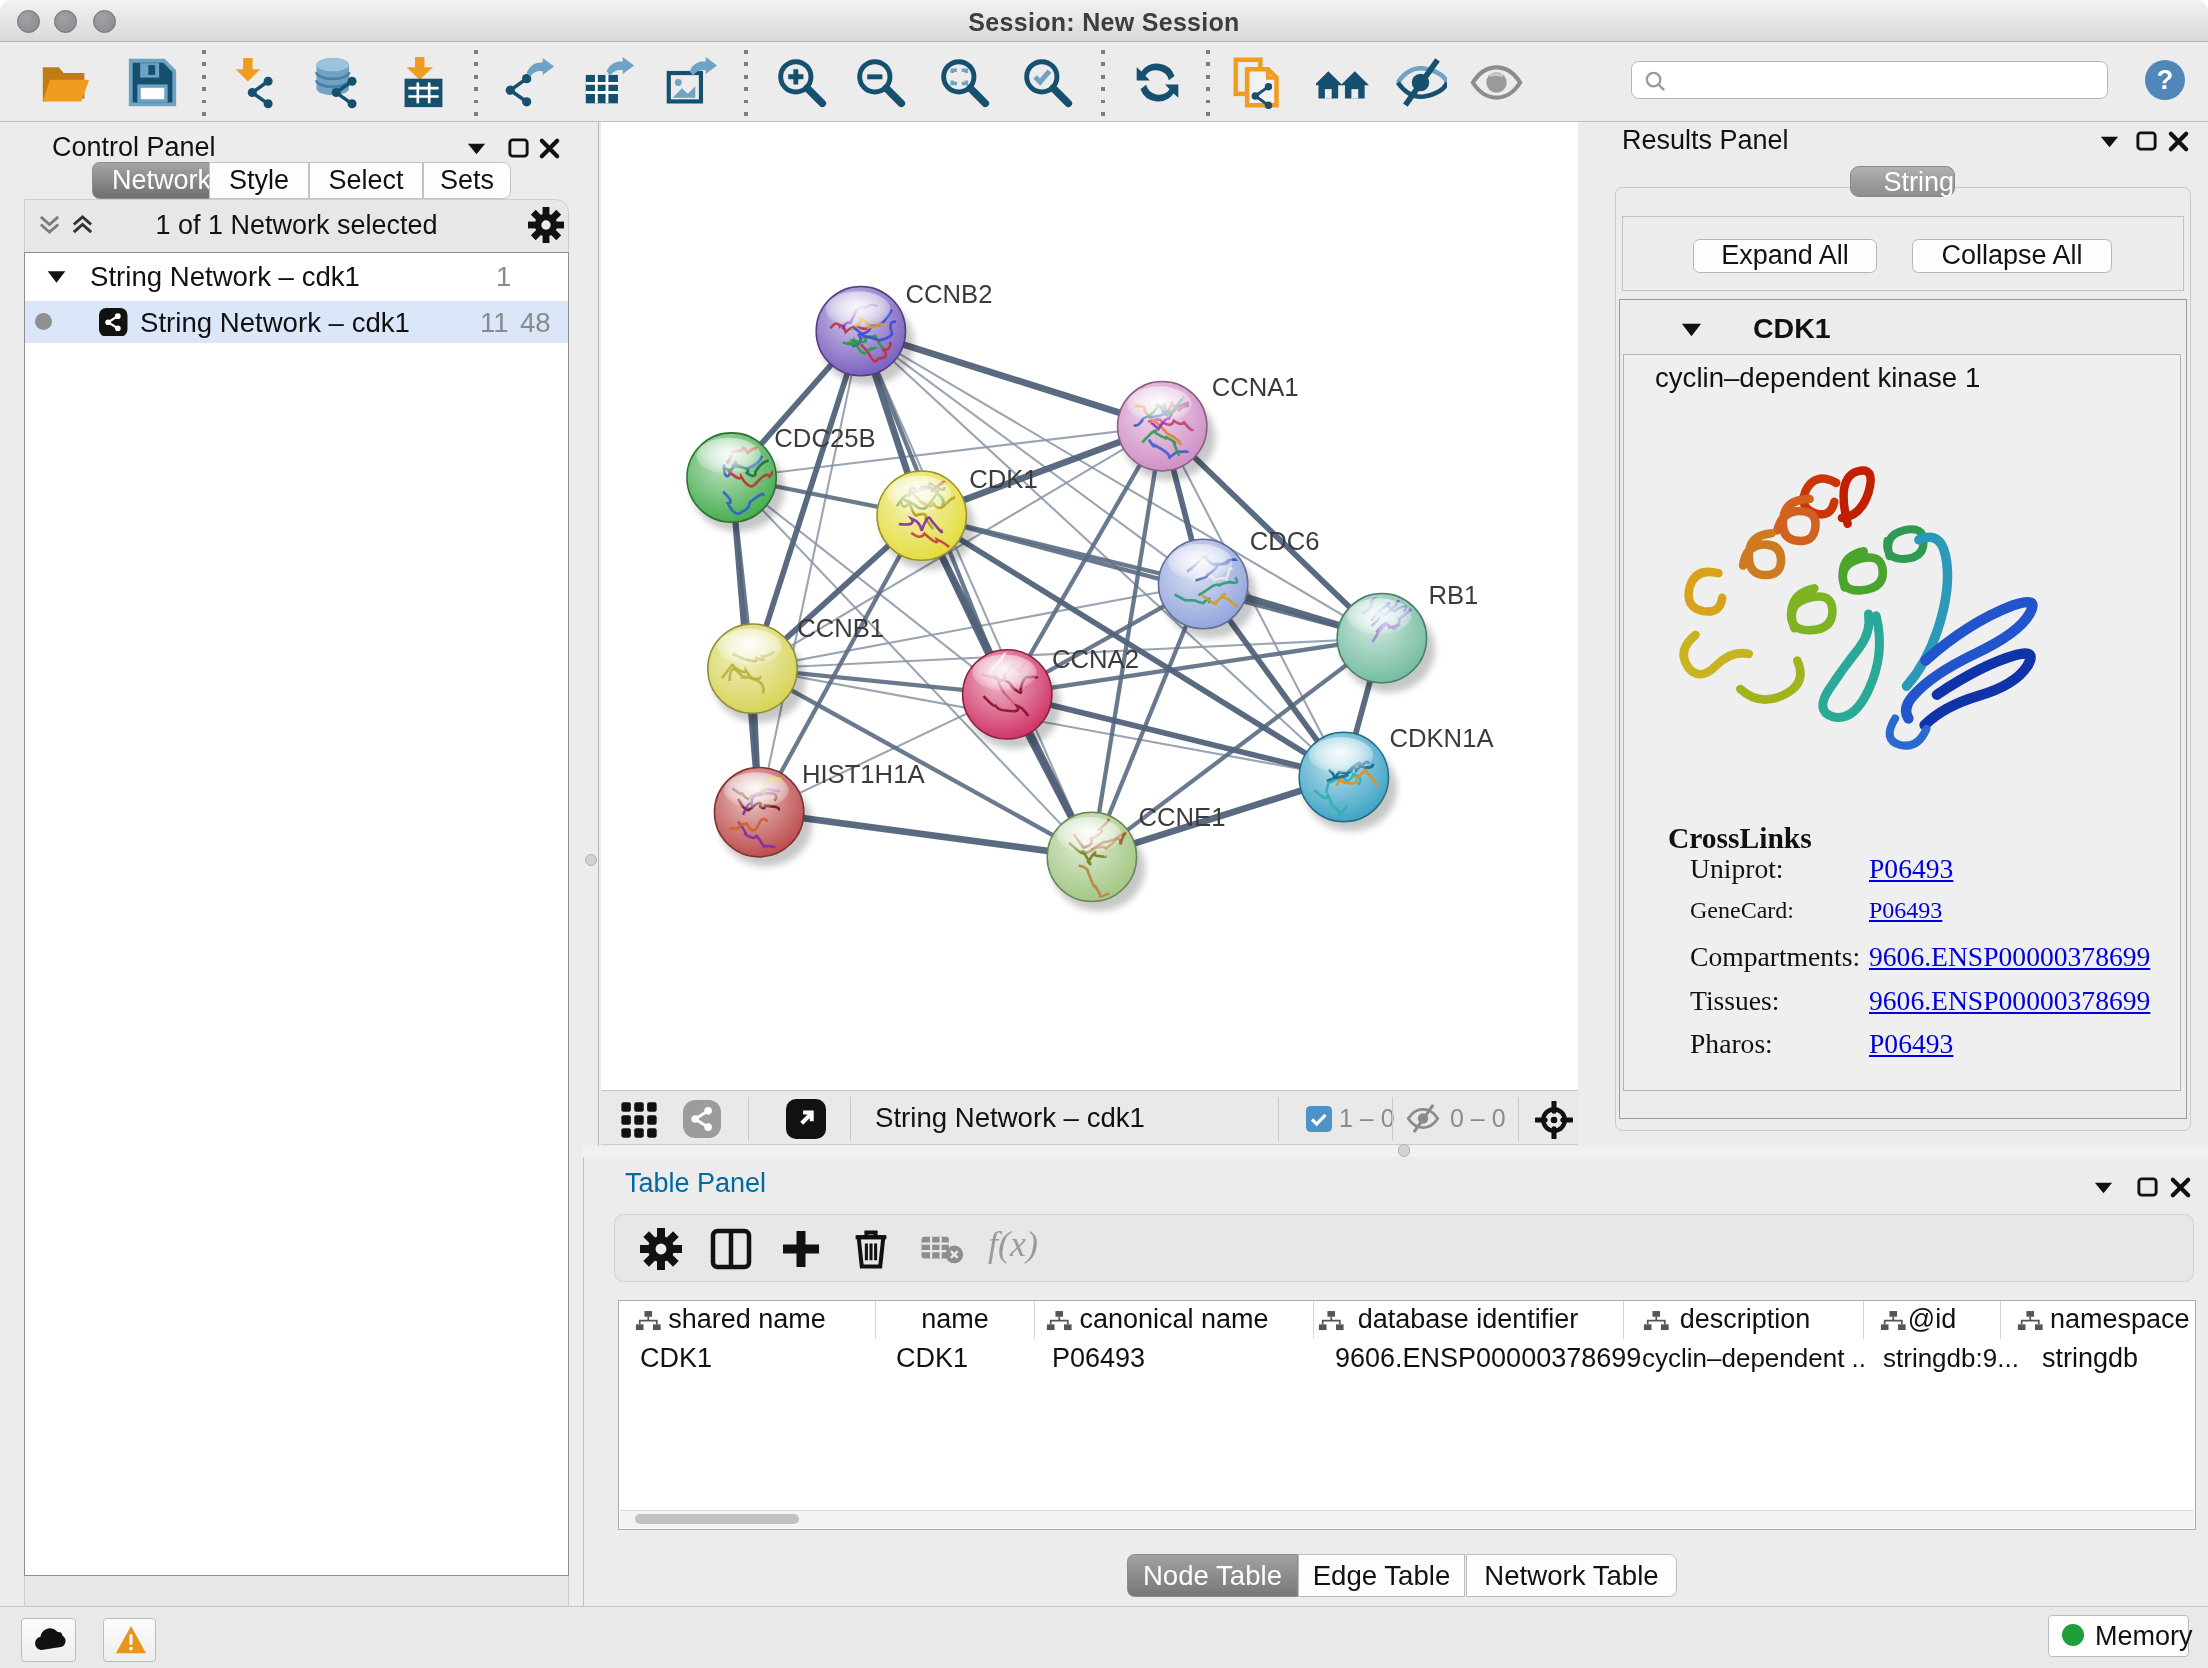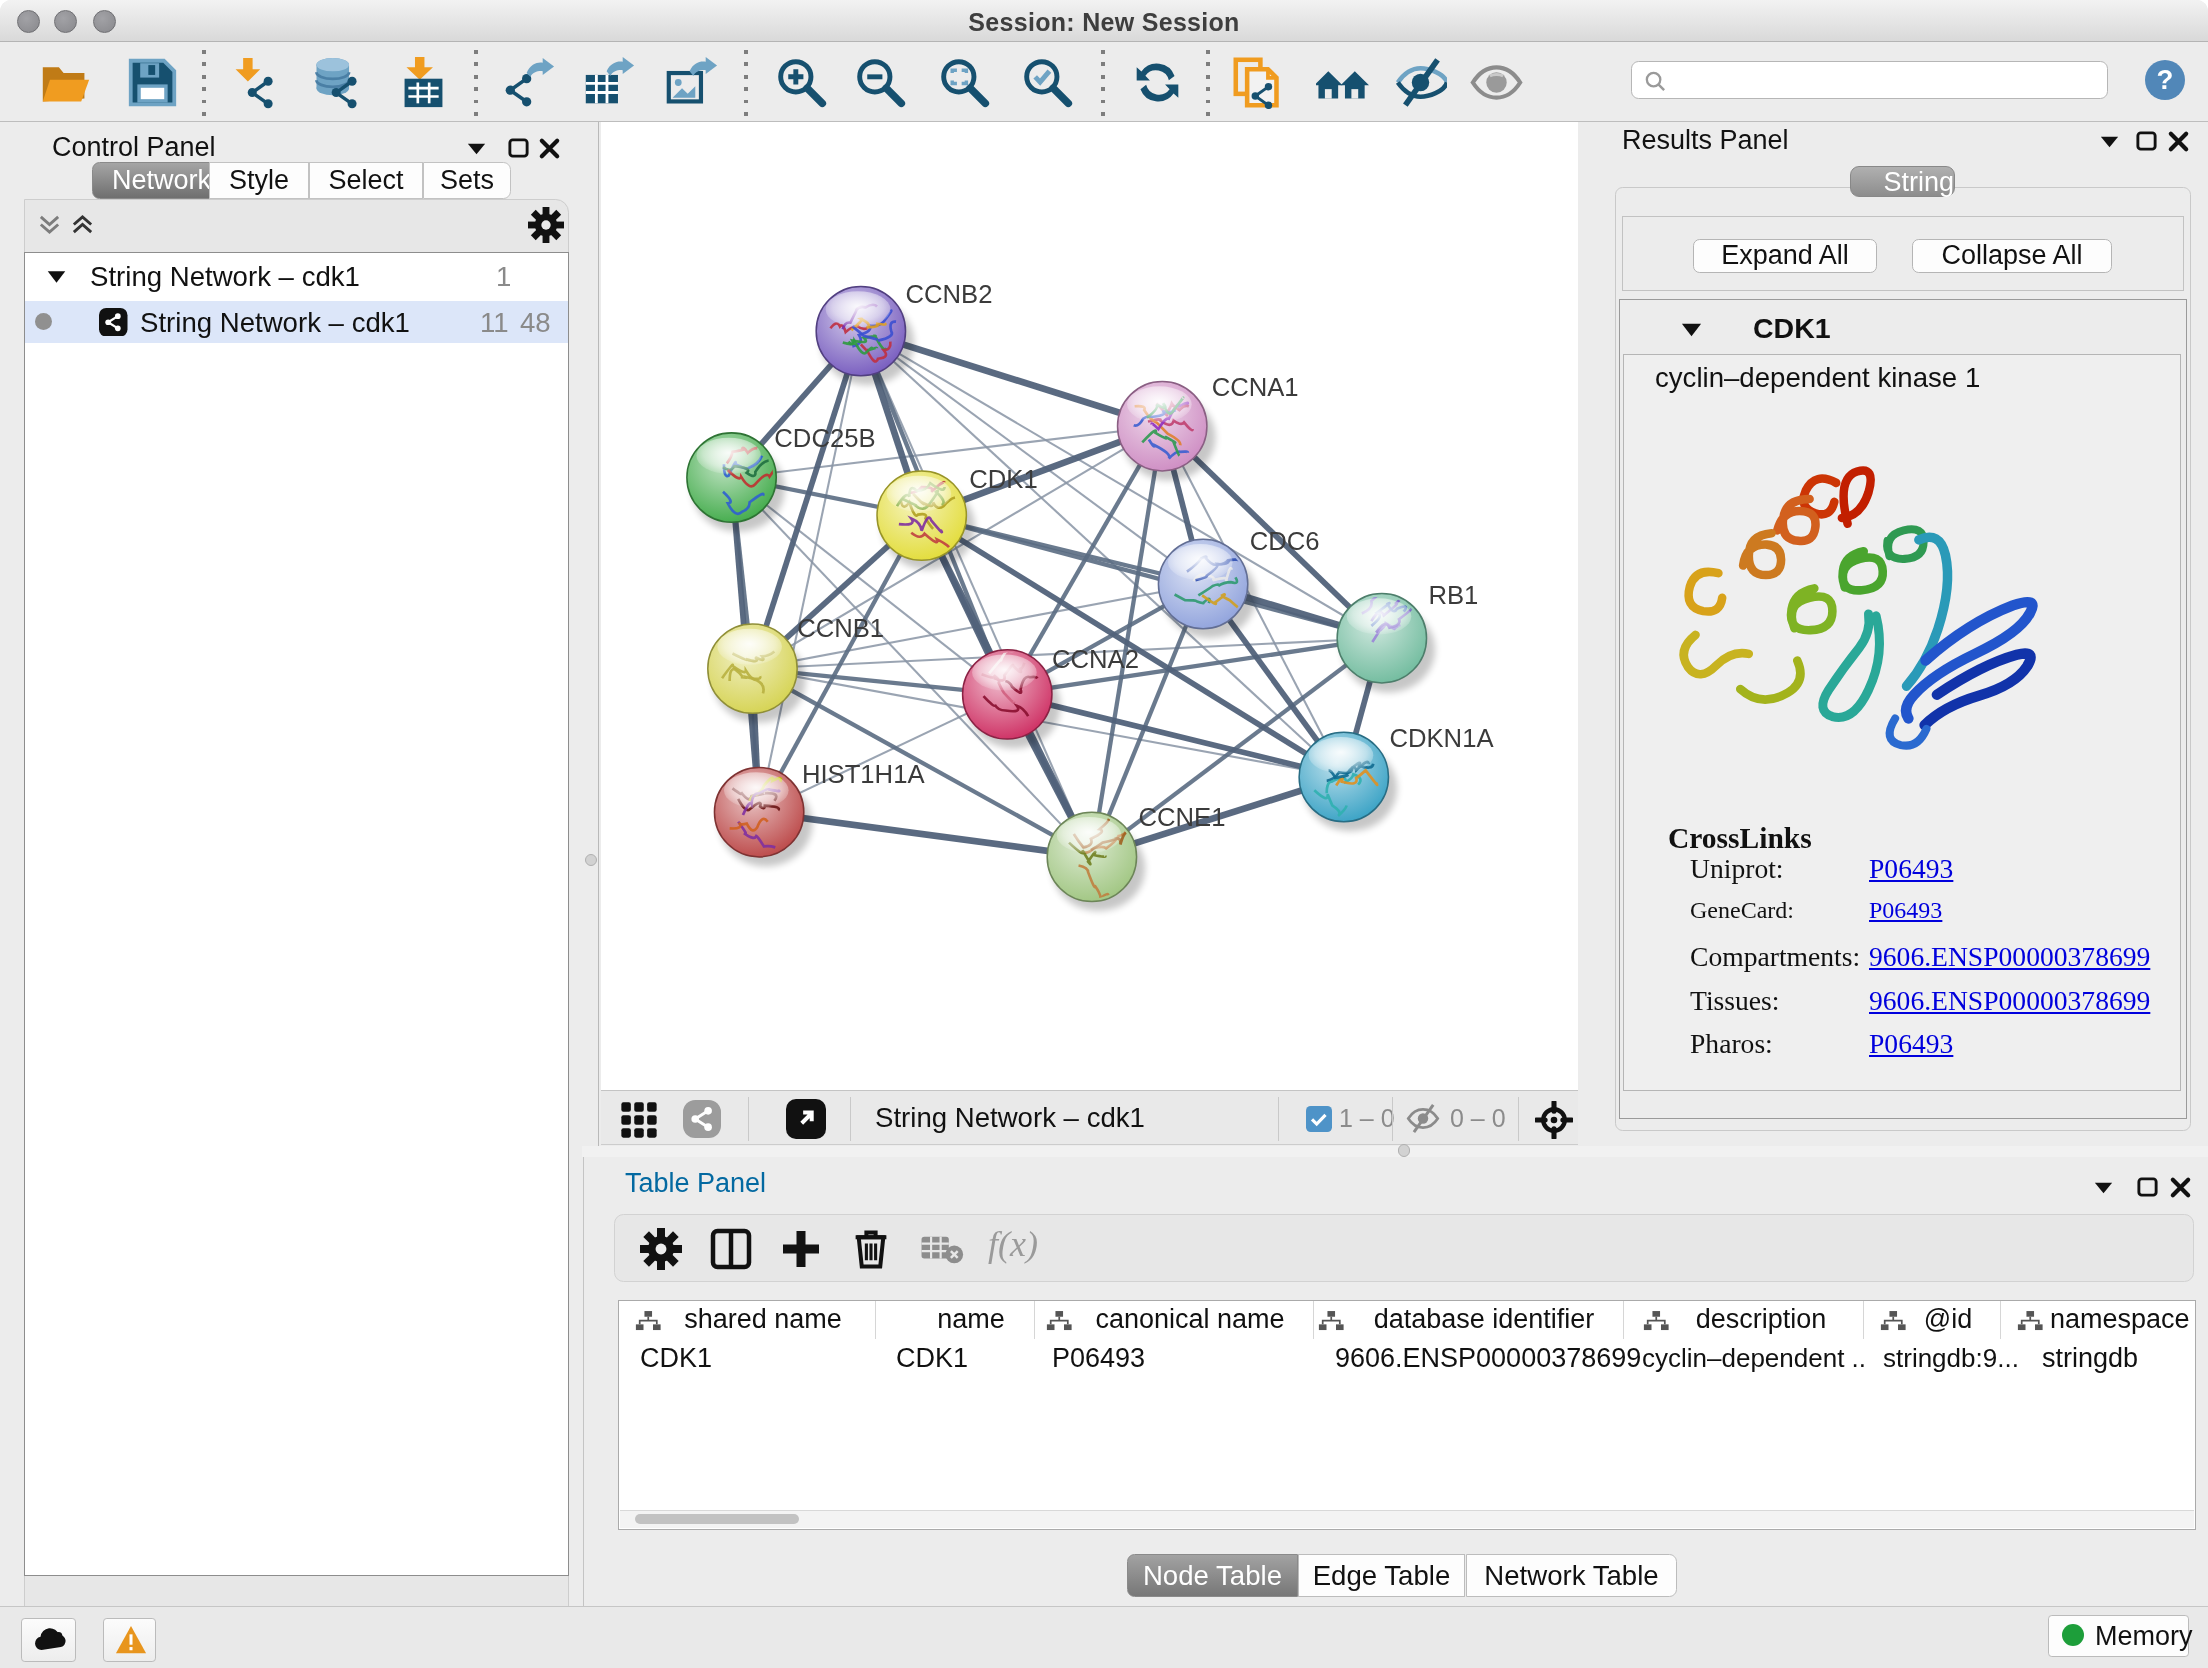--- a/index.html
+++ b/index.html
@@ -37,21 +37,21 @@
 
 #rpanel { position:absolute; left:1580px; top:122px; width:629px; height:1024px; background:#ececec; }
 .rbtn { position:absolute; height:34px; background:#fdfdfd; border:1.9px solid #b5b5b5; border-radius:6.7px; font-size:27px; text-align:center; color:#111; }
 .serif { font-family:"Liberation Serif",serif; }
 .rlink { color:#0000dd; text-decoration:underline; }
 
 
 #tpanel { position:absolute; left:583px; top:1157px; width:1625px; height:450px; background:#ececec; border-left:1.9px solid #c4c4c4; }
 #ttool { position:absolute; left:30px; top:57px; width:1580px; height:68px; background:#e7e7e7; border:1.9px solid #d2d2d2; border-radius:9.5px; }
 #ttable { position:absolute; left:34px; top:143px; width:1578px; height:230px; background:#fff; border:1.9px solid #aaa; }
-.th { position:absolute; top:0; height:38px; border-right:1.9px solid #d6d6d6; font-size:27px; color:#111;padding-left:16px; }
+.th { position:absolute; top:0; height:38px; border-right:1.9px solid #d6d6d6; font-size:27px; color:#111; }
 .thl { position:absolute; width:100%; text-align:center; top:2.9px; }
 .td { position:absolute; top:42px; font-size:27px; color:#111; white-space:nowrap; }
 #tscroll { position:absolute; left:36px; top:353px; width:1574px; height:18px; background:#f3f3f3; border-top:1px solid #d8d8d8; }
 .btab { position:absolute; top:397px; height:43px; background:#fdfdfd; border:1px solid #bcbcbc; font-size:27.6px; color:#111; text-align:center; line-height:41px; }
 .btab.sel { background:linear-gradient(#a2a2a2,#777); color:#fff; border-color:#8a8a8a; }
 
 #statusbar { position:absolute; left:0; top:1606px; width:2208px; height:62px; background:#e9e9e9; border-top:1.9px solid #c6c6c6; }
 .sbtn { position:absolute; background:linear-gradient(#fcfcfc,#ededed); border:1.9px solid #bbb; border-radius:3.8px; }
 .splitdot { position:absolute; width:12.4px; height:12.4px; border-radius:50%; background:#d2d2d2; border:1px solid #b0b0b0; }
 </style></head>
@@ -221,20 +221,21 @@
    <div class="tab4" style="left:239px;width:114px">Select</div>
    <div class="tab4" style="left:353px;width:88px;border-radius:0 7.6px 7.6px 0">Sets</div>
  </div>
  <div id="cp-head">
    <svg style="position:absolute;left:13.3px;top:13.3px;width:25px;height:25px" viewBox="0 0 26 26">
           <path d="M4 5l9 8 9-8M4 13l9 8 9-8" fill="none" stroke="#7d7d7d" stroke-width="3"></path>
         </svg>
    <svg style="position:absolute;left:46px;top:13.3px;width:25px;height:25px" viewBox="0 0 26 26">
           <path d="M4 21l9-8 9 8M4 13l9-8 9 8" fill="none" stroke="#333" stroke-width="3"></path>
         </svg>
+   <div style="position:absolute;left:0;width:100%;text-align:center;top:10.5px;font-size:27px;color:#111">1 of 1 Network selected</div>
    <svg style="position:absolute;left:504px;top:7.6px;width:36px;height:36px" viewBox="-10 -10 20 20">
           <g>
             <rect x="-1.9" y="-10" width="3.8" height="5.6" transform="rotate(0)" fill="#111"></rect>
             <rect x="-1.9" y="-10" width="3.8" height="5.6" transform="rotate(45)" fill="#111"></rect>
             <rect x="-1.9" y="-10" width="3.8" height="5.6" transform="rotate(90)" fill="#111"></rect>
             <rect x="-1.9" y="-10" width="3.8" height="5.6" transform="rotate(135)" fill="#111"></rect>
             <rect x="-1.9" y="-10" width="3.8" height="5.6" transform="rotate(180)" fill="#111"></rect>
             <rect x="-1.9" y="-10" width="3.8" height="5.6" transform="rotate(225)" fill="#111"></rect>
             <rect x="-1.9" y="-10" width="3.8" height="5.6" transform="rotate(270)" fill="#111"></rect>
             <rect x="-1.9" y="-10" width="3.8" height="5.6" transform="rotate(315)" fill="#111"></rect>

